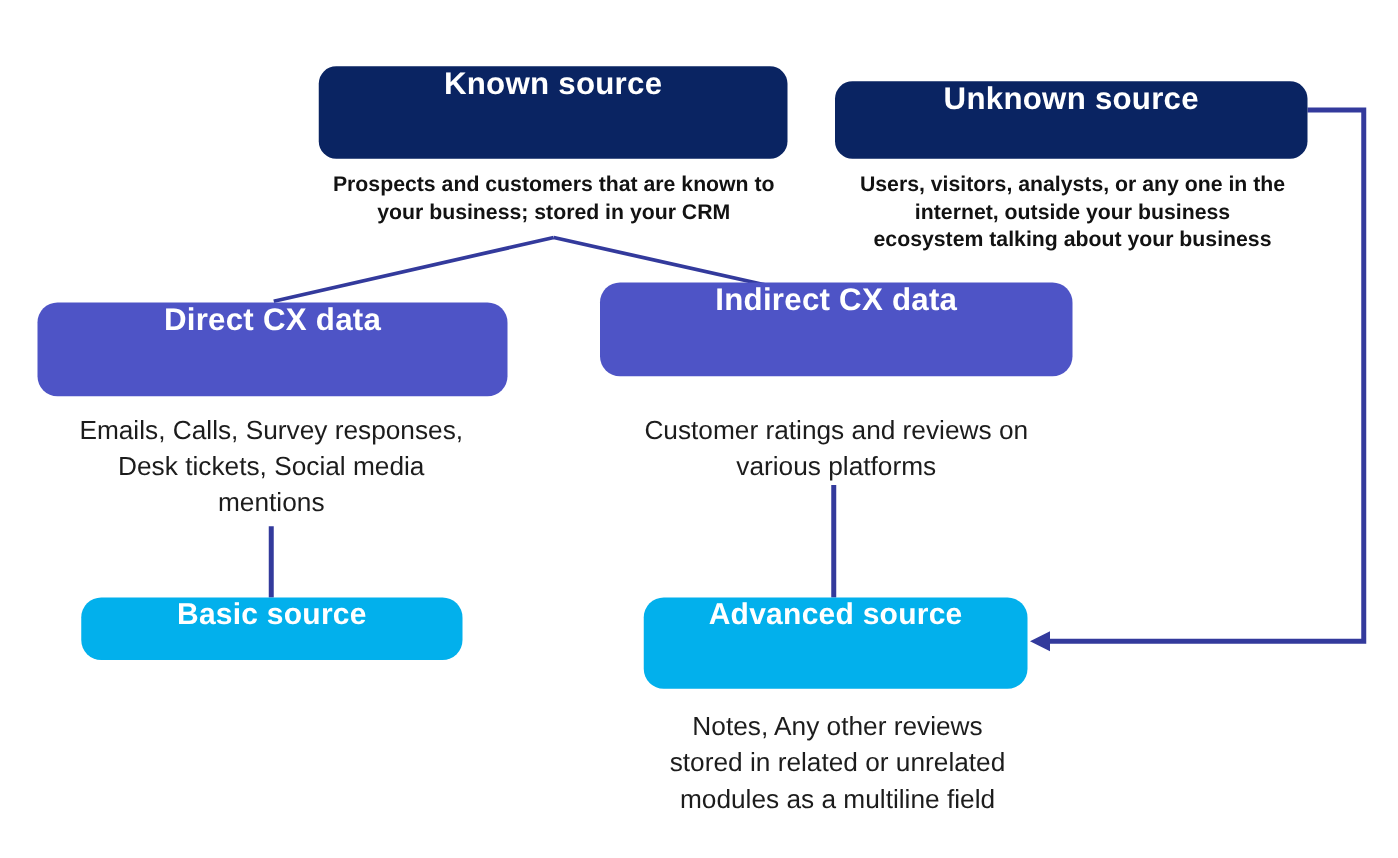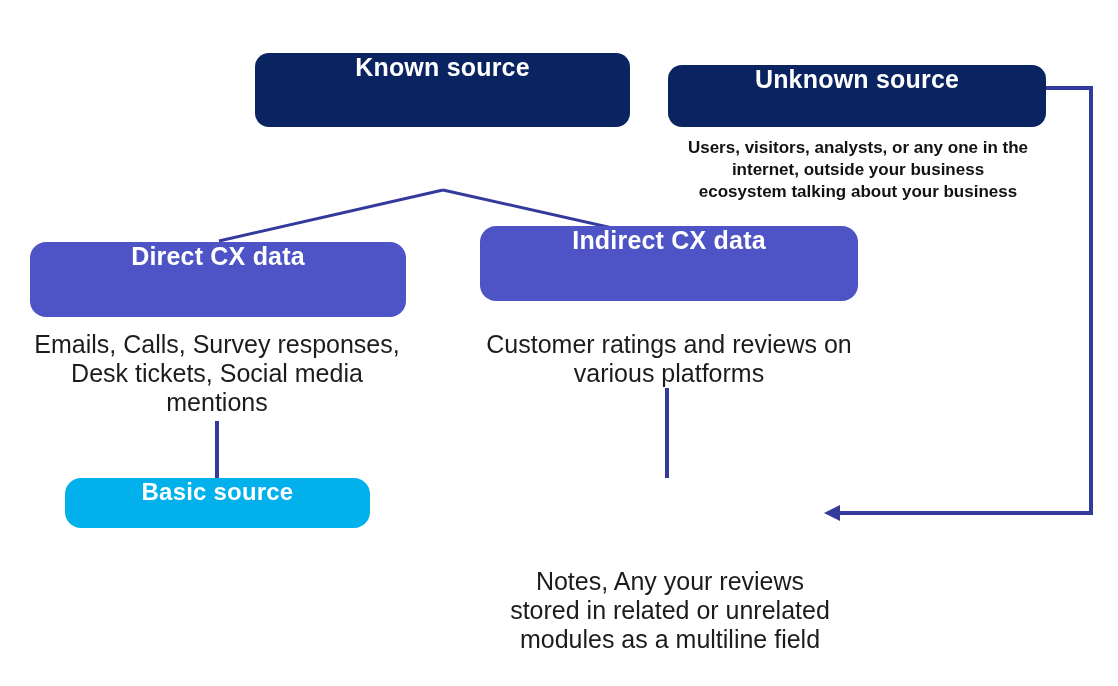--- a/index.html
+++ b/index.html
@@ -18,21 +18,21 @@
   .known-box{left:255px;top:53px;width:375px;height:74px;}
   .unknown-box{left:668px;top:53px;width:378px;height:62px;margin-top:12px;}
   .direct-box{left:30px;top:242px;width:376px;height:75px;}
   .indirect-box{left:480px;top:226px;width:378px;height:75px;}
   .basic-box{left:65px;top:478px;width:305px;height:50px;}
   .advanced-box{left:515px;top:478px;width:307px;height:73px;}
   .desc{
     position:absolute;z-index:2;text-align:center;white-space:pre-line;
   }
   .desc.bold{font-weight:bold;font-size:17px;line-height:22px;color:#121212;}
-  .desc.reg{font-weight:normal;font-size:25px;line-height:29px;color:#1c1c1c;}
+  .desc.reg{font-weight:normal;font-size:21px;line-height:29px;color:#1c1c1c;}
   .known-desc{left:233px;top:137px;width:420px;}
   .unknown-desc{left:658px;top:137px;width:400px;}
   .direct-desc{left:17px;top:330px;width:400px;}
   .indirect-desc{left:467px;top:330px;width:404px;}
   .basic-desc{left:17px;top:559px;width:400px;}
   .advanced-desc{left:465px;top:567px;width:410px;}
 </style>
 </head>
 <body>
 
@@ -51,38 +51,43 @@
     <polygon points="824,513 840,505 840,521" fill="#333a9c"></polygon>
   </svg>
 
   <div class="node navy known-box">
     <span>Known source</span>
   </div>
   <div class="node navy unknown-box">
     <span>Unknown source</span>
   </div>
 
+  <div class="desc bold known-desc">Prospects and customers that are known to
+your business;  stored in your CRM</div>
   <div class="desc bold unknown-desc">Users, visitors, analysts, or any one in the
 internet, outside your business
 ecosystem talking about your business</div>
 
   <div class="node purple direct-box">
     <span>Direct CX data</span>
   </div>
   <div class="node purple indirect-box">
     <span>Indirect CX data</span>
   </div>
 
   <div class="desc reg direct-desc">Emails, Calls, Survey responses,
 Desk tickets, Social media
 mentions</div>
   <div class="desc reg indirect-desc">Customer ratings and reviews on
 various platforms</div>
 
   <div class="node cyan basic-box">
     <span>Basic source</span>
   </div>
+  <div class="node cyan advanced-box">
+    <span>Advanced source</span>
+  </div>
 
-  <div class="desc reg advanced-desc">Notes, Any your reviews
+  <div class="desc reg advanced-desc">Notes, Any other reviews
 stored in related or unrelated
 modules as a multiline field</div>
 
 </div>
 
 </body></html>

